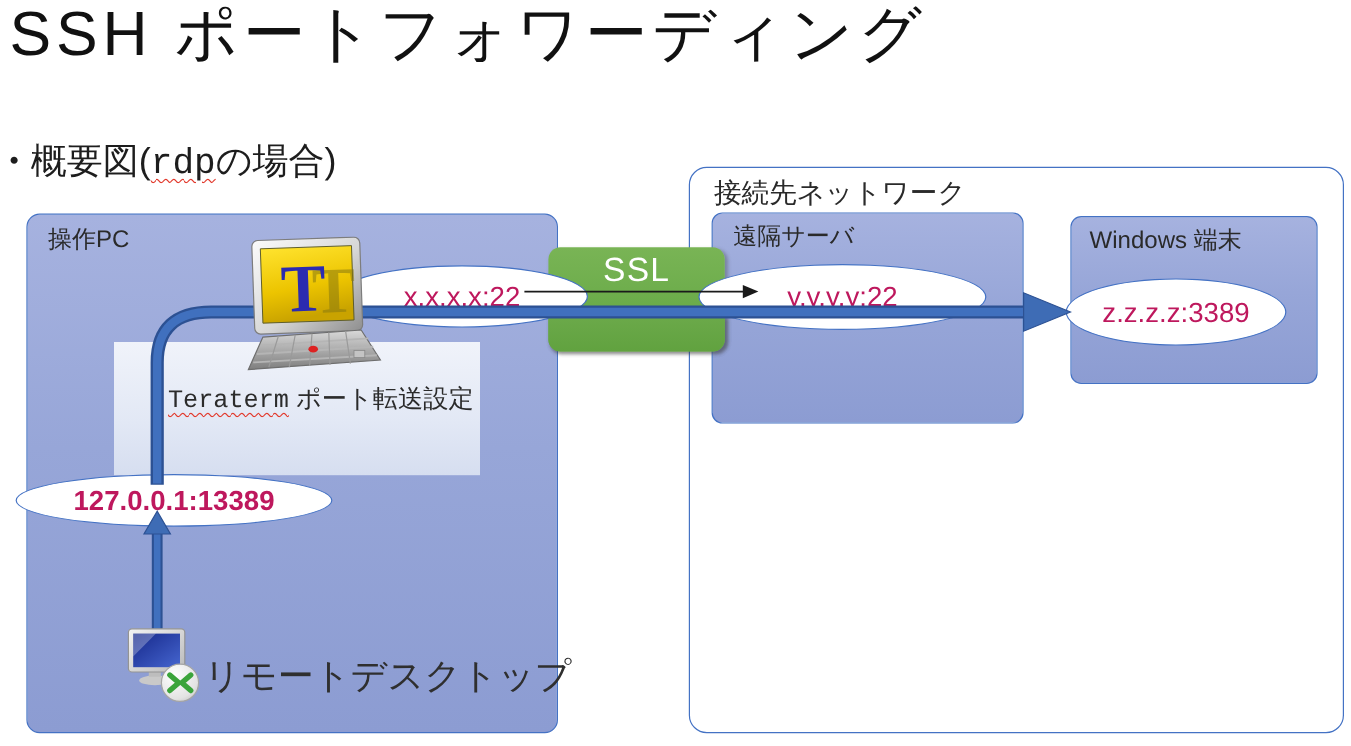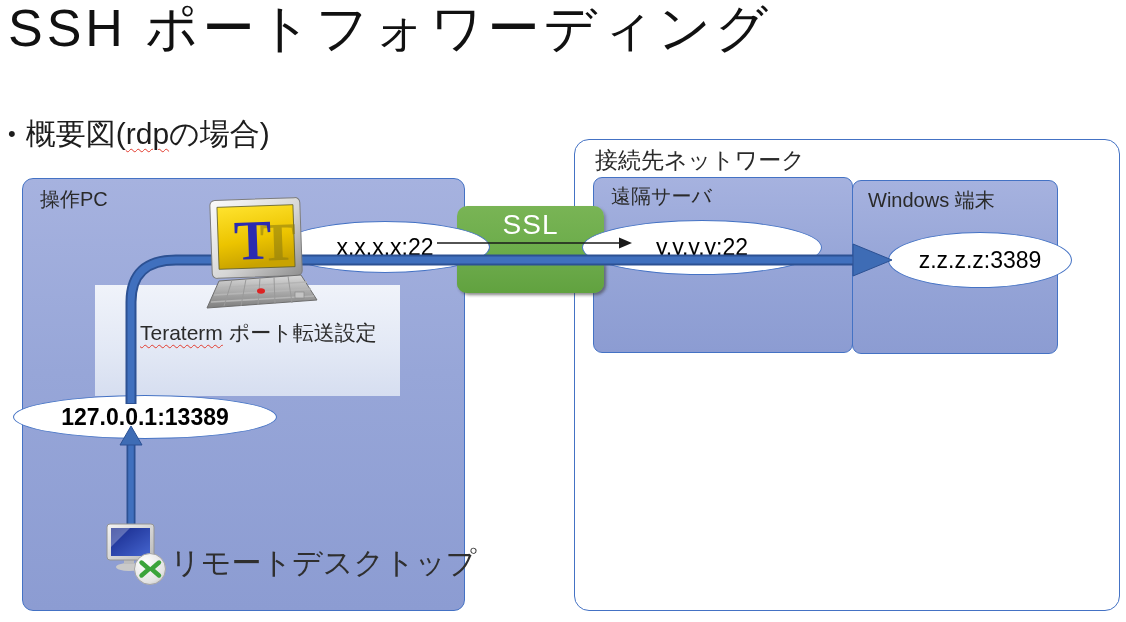--- a/index.html
+++ b/index.html
@@ -15,35 +15,36 @@
   .bullet-line{
     position:absolute;left:8px;top:114px;z-index:2;font-size:30px;color:#1d1d1d;
   }
   .bullet-marker{font-size:22px;vertical-align:3px;margin-right:10px;}
   .squiggle{
     text-decoration-line:underline;
     text-decoration-style:wavy;
     text-decoration-color:#e23b2e;
     text-decoration-thickness:1px;
     text-underline-offset:4px;
+    font-family:Liberation Mono, monospace;
   }
   
   .panel{
     position:absolute;border:1.6px solid #4472C4;border-radius:11px;
     background:linear-gradient(180deg,#A6B2DF 0%,#97A6D8 45%,#8C9CD2 100%);
     z-index:10;box-sizing:border-box;
   }
   .panel-outline{
     position:absolute;border:1.6px solid #4472C4;border-radius:15px;
     background:#ffffff;z-index:5;box-sizing:border-box;
   }
   .op-pc{left:22px;top:178px;width:443px;height:433px;}
   .dest-net{left:574px;top:139px;width:546px;height:472px;}
   .remote-server{left:593px;top:177px;width:260px;height:176px;border-radius:9px;}
-  .windows-terminal{left:852px;top:180px;width:206px;height:174px;border-radius:9px;}
+  .windows-terminal{left:892px;top:180px;width:206px;height:140px;border-radius:9px;}
   .panel-label{
     position:absolute;font-size:20px;color:#2a2a2a;white-space:nowrap;
   }
   .lbl-op{left:17px;top:7px;}
   .lbl-dest{left:20px;top:5px;font-size:23px;text-align:right;}
   .lbl-remote{left:17px;top:5px;}
   .lbl-win{left:15px;top:6px;}
   
   .note-box{
     position:absolute;left:95px;top:285px;width:305px;height:111px;z-index:12;
@@ -62,21 +63,21 @@
   .ssl-box span{font-size:28px;color:#fff;margin-top:3px;letter-spacing:1px;}
   .ssl-box-bottom{
     position:absolute;left:457px;top:264px;width:147px;height:29px;z-index:25;
     background:linear-gradient(180deg,#6BA94A 0%,#61A23F 100%);
     border-radius:0 0 10px 10px;box-shadow:2px 2px 3px rgba(60,60,60,.35);
   }
   
   .ellipse{
     position:absolute;background:#fff;border:1.6px solid #4472C4;border-radius:50%;
     z-index:20;display:flex;align-items:center;justify-content:center;
-    font-size:23px;color:#000000;box-sizing:border-box;white-space:nowrap;
+    font-size:23px;color:#be185d;box-sizing:border-box;white-space:nowrap;
   }
   .e-local{left:13px;top:395px;width:264px;height:44px;font-weight:bold;}
   .e-client{left:280px;top:221px;width:210px;height:52px;}
   .e-server{left:582px;top:220px;width:240px;height:55px;text-align:right;}
   .e-target{left:888px;top:232px;width:184px;height:56px;}
   
   .connectors{position:absolute;left:0;top:0;z-index:30;pointer-events:none;}
   
   .icon{position:absolute;z-index:40;}
   .tt-icon{left:198px;top:197px;}

